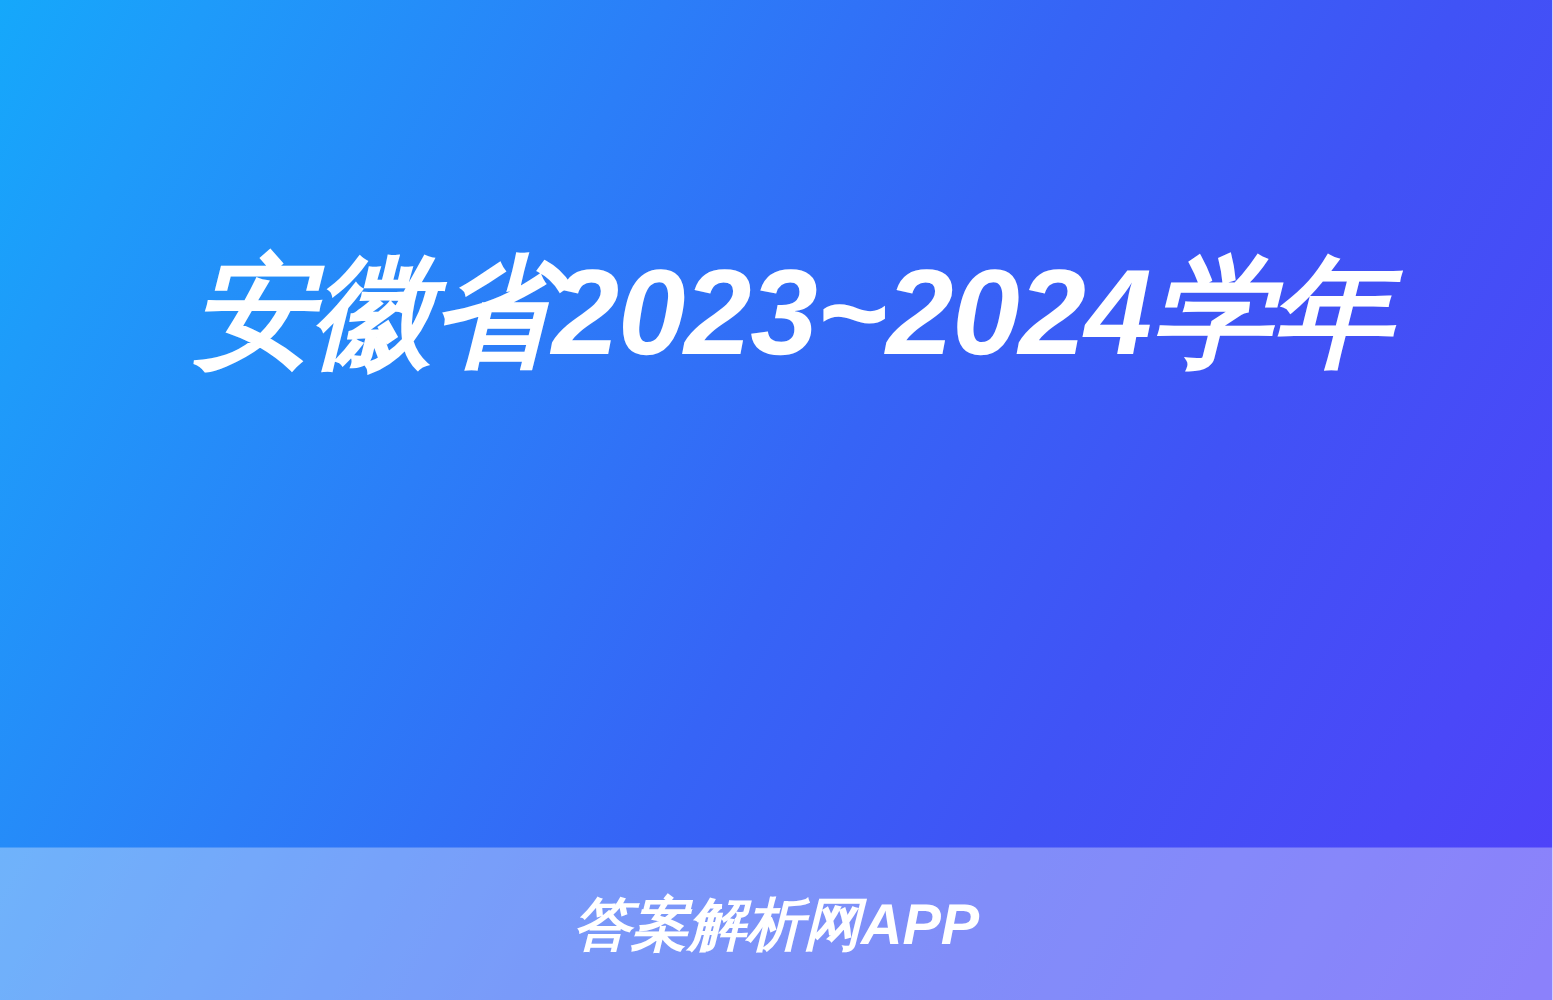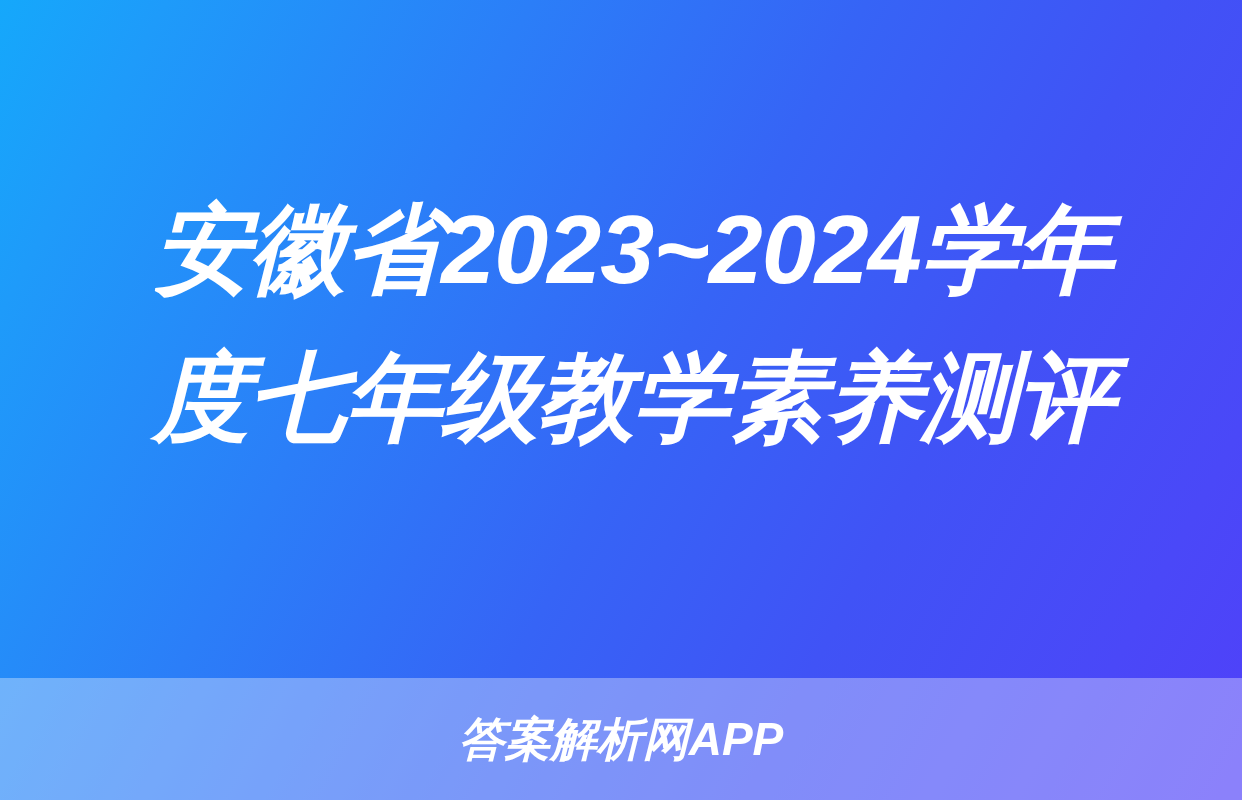--- a/index.html
+++ b/index.html
@@ -74,20 +74,19 @@
     white-space: nowrap;
   }
 </style>
 </head>
 <body>
 
 <div id="poster">
 
   <div class="title-block">
     <span class="title-line">安徽省2023~2024学年</span>
-    <span class="title-line">度七年级教学素养测评</span>
   </div>
 
   <div class="footer-band">
     <span class="footer-text">答案解析网APP</span>
   </div>
 
 </div>
 
 </body></html>

